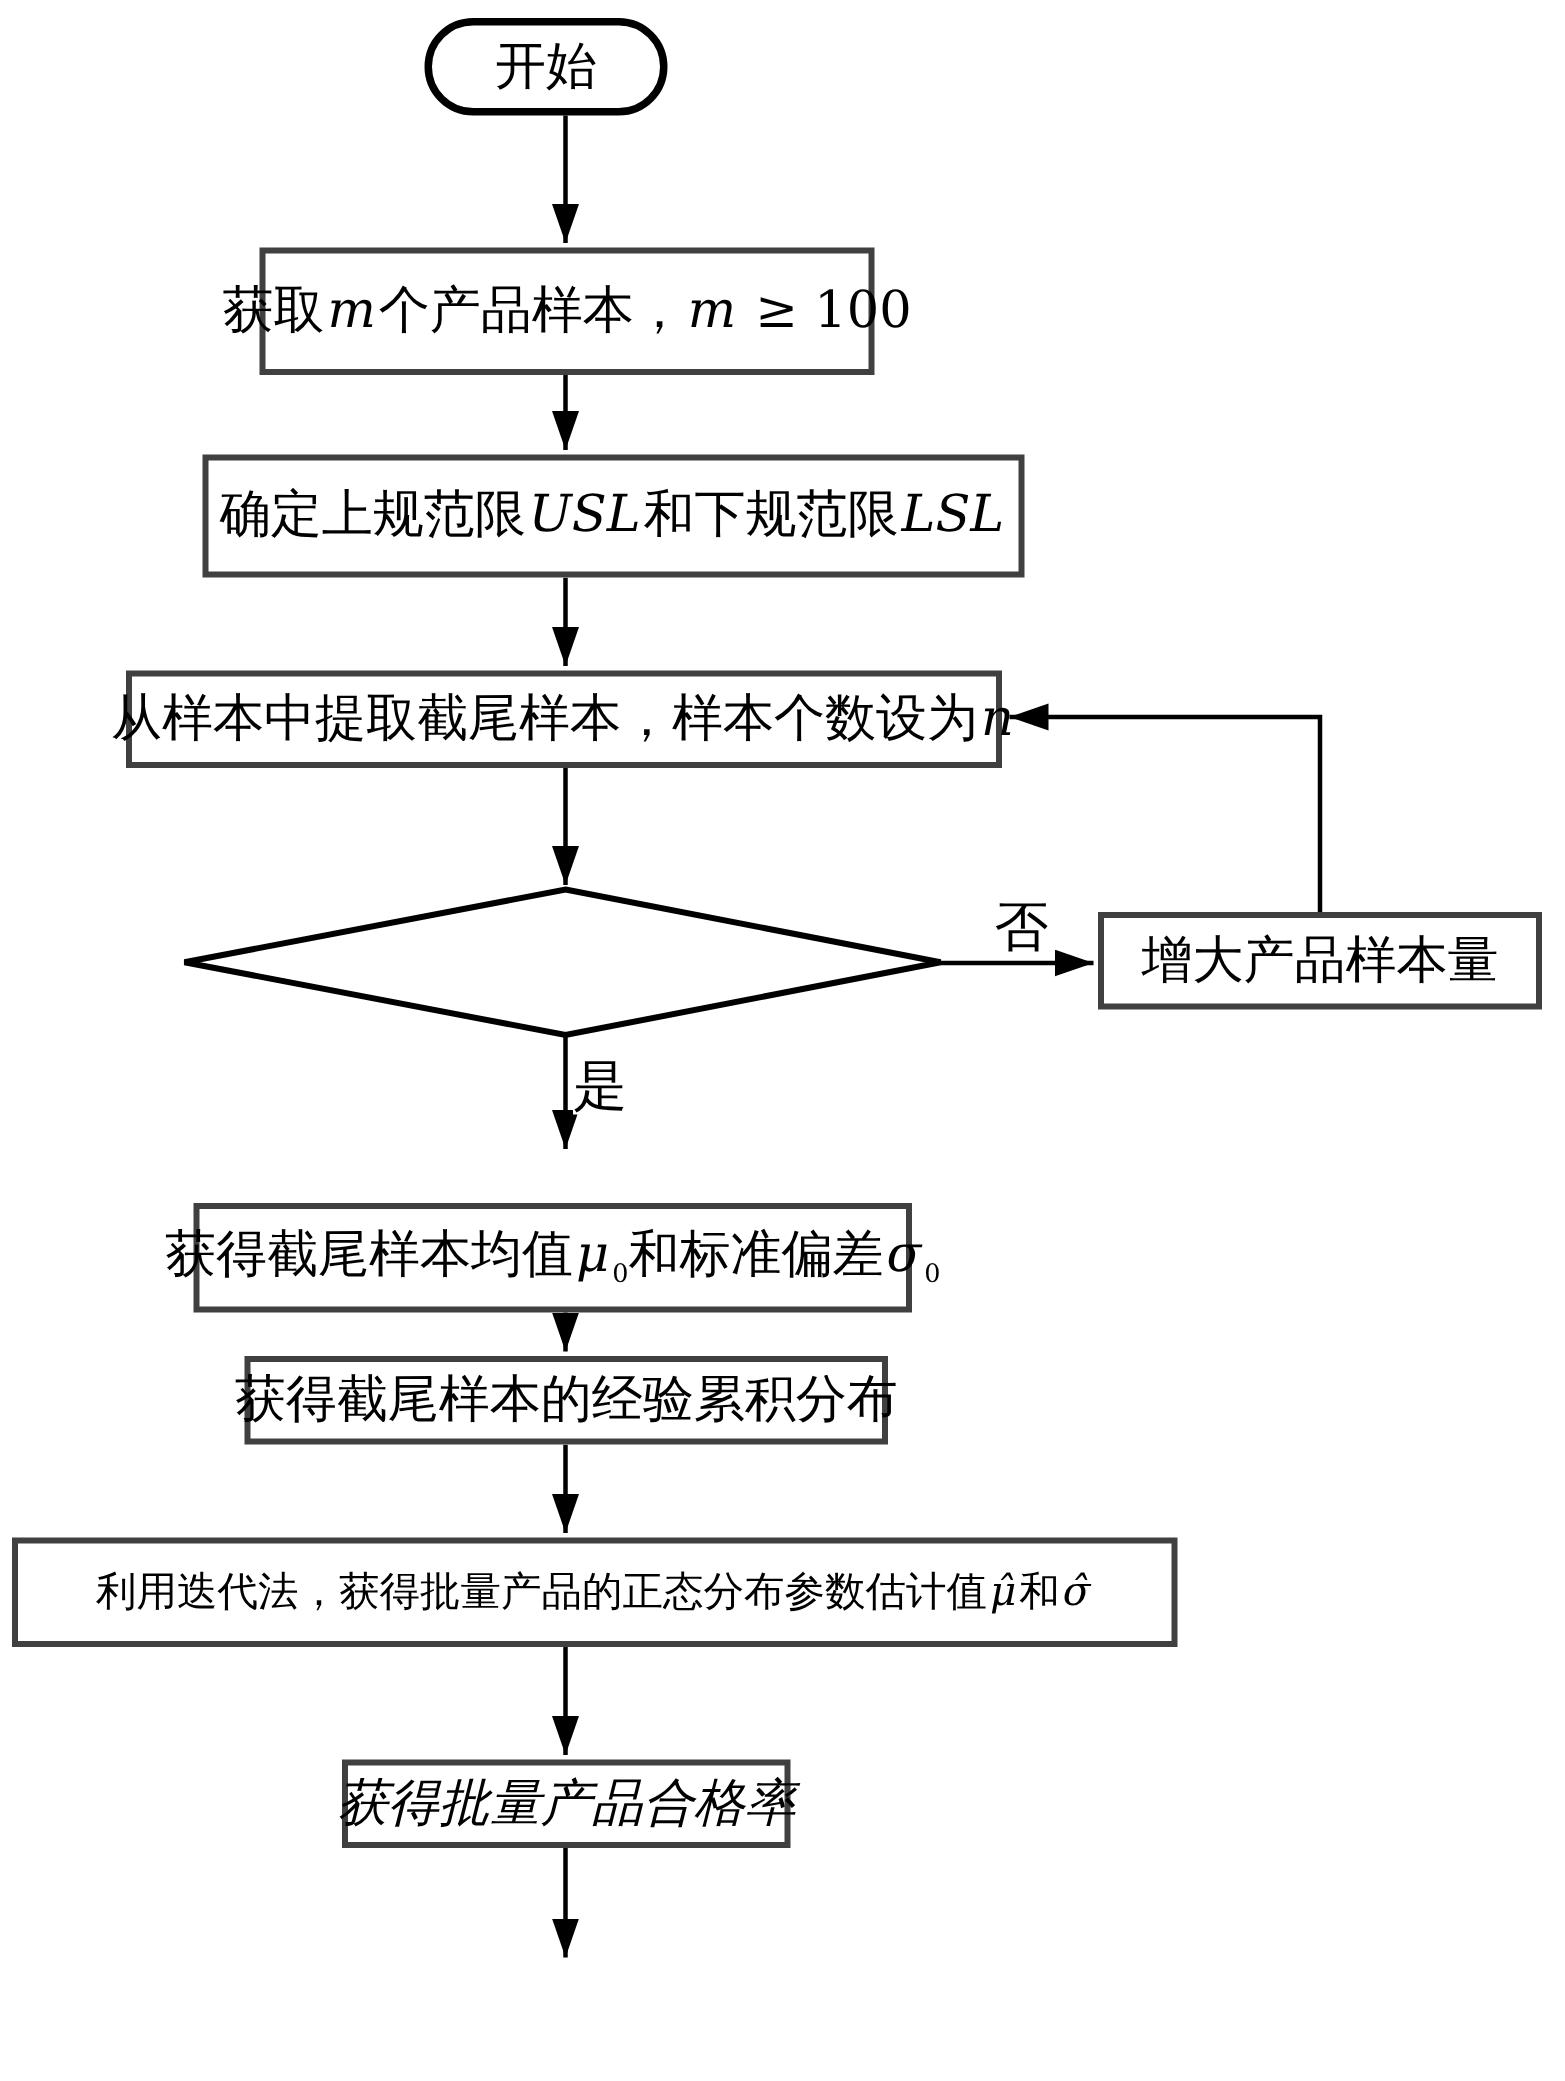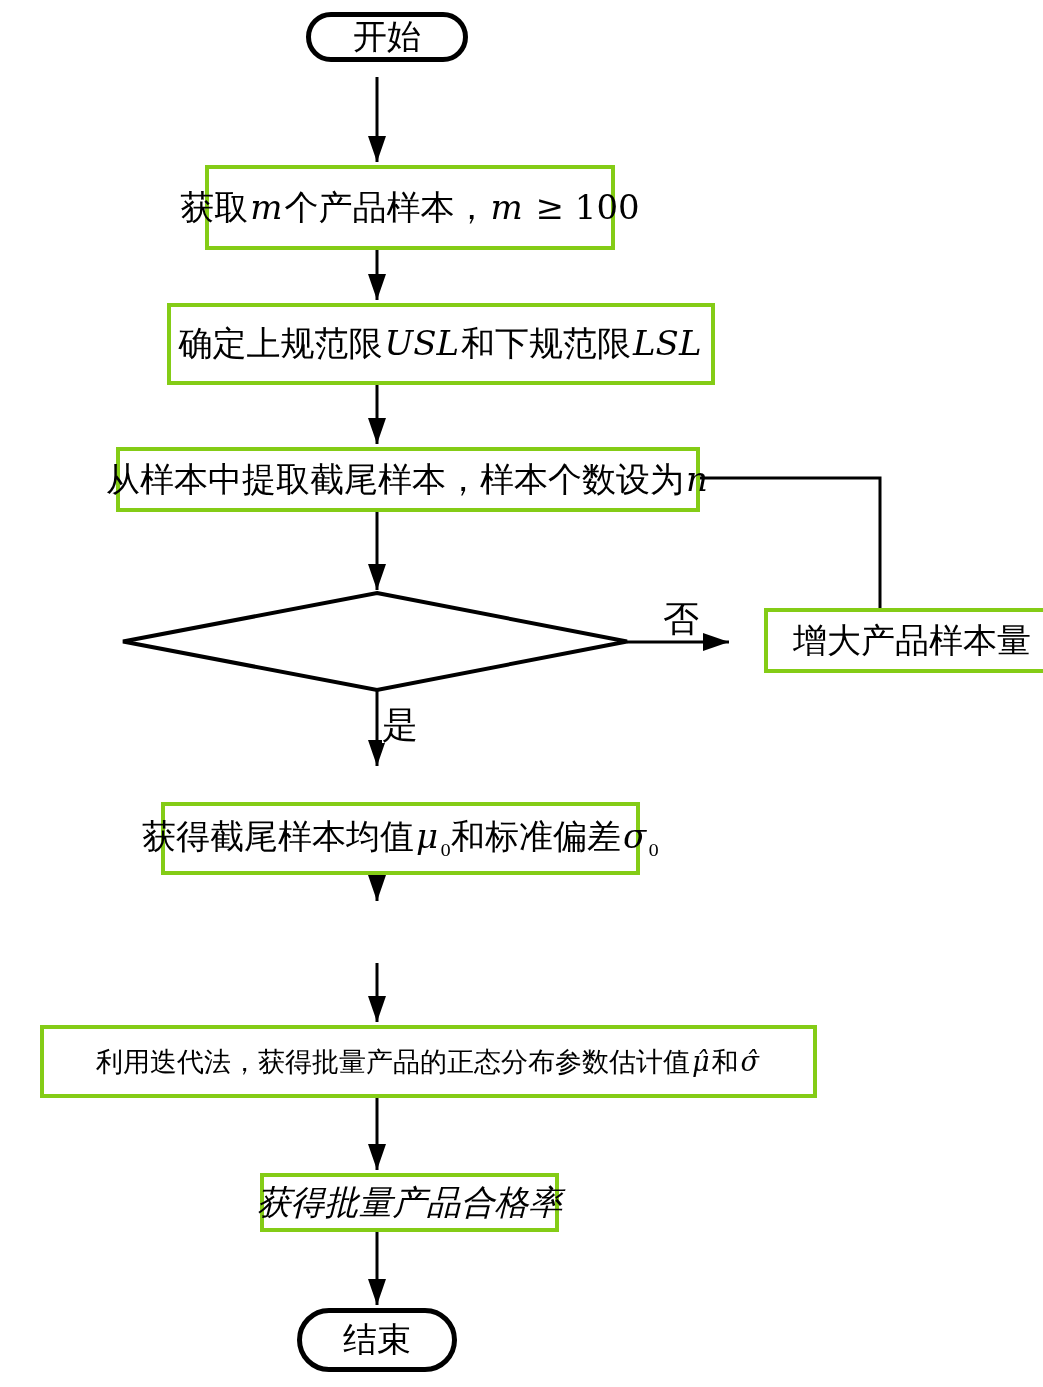--- a/index.html
+++ b/index.html
@@ -16,21 +16,21 @@
     position: absolute;
     box-sizing: border-box;
     display: flex;
     align-items: center;
     justify-content: center;
     white-space: nowrap;
     font-size: 34px;
     line-height: 1.15;
     text-align: center;
   }
-  .rect { border: 4px solid #84cc16; background: #fff; margin-left: 32px; }
+  .rect { border: 4px solid #404040; background: #fff; }
   .terminator { border: 5px solid #000; border-radius: 34px; background: #fff; }
   .diamond-label { background: transparent; }
   .small-fit { font-size: 27px; }
   .it { font-style: italic; padding: 0 2px; }
   .sub { font-size: 0.5em; font-style: normal; vertical-align: -0.45em; }
   .edge-label {
     position: absolute;
     font-size: 36px;
     line-height: 1;
     background: #fff;
@@ -56,21 +56,21 @@
       <path d="M880 608 L880 478 L673 478" marker-end="url(#arrow)"></path>
       <path d="M377 690 L377 766" marker-end="url(#arrow)"></path>
       <path d="M377 842 L377 901" marker-end="url(#arrow)"></path>
       <path d="M377 963 L377 1022" marker-end="url(#arrow)"></path>
       <path d="M377 1098 L377 1170" marker-end="url(#arrow)"></path>
       <path d="M377 1232 L377 1305" marker-end="url(#arrow)"></path>
     </g>
     <polygon points="377,593 627,641.5 377,690 123,641.5" fill="#fff" stroke="#000" stroke-width="4"></polygon>
   </svg>
 
-  <div class="node terminator" style="left:306px; top:12px; width:162px; height:50px;">
+  <div class="node terminator" style="left:283px; top:12px; width:162px; height:65px;">
     <span>开始</span>
   </div>
 
   <div class="node rect" style="left:173px; top:165px; width:410px; height:85px;">
     <span><span>获取</span><span class="it">m</span><span>个产品样本，</span><span class="it">m</span><span> ≥ 100</span></span>
   </div>
 
   <div class="node rect" style="left:135px; top:303px; width:548px; height:82px;">
     <span><span>确定上规范限</span><span class="it">USL</span><span>和下规范限</span><span class="it">LSL</span></span>
   </div>
@@ -85,26 +85,26 @@
   <div class="node rect" style="left:732px; top:608px; width:296px; height:65px;">
     <span>增大产品样本量</span>
   </div>
 
   <div class="edge-label" style="left:382px; top:707px;">是</div>
 
   <div class="node rect" style="left:129px; top:802px; width:479px; height:73px;">
     <span><span>获得截尾样本均值</span><span class="it">μ</span><span class="sub">0</span><span>和标准偏差</span><span class="it">σ</span><span class="sub">0</span></span>
   </div>
 
+  <div class="node rect" style="left:163px; top:904px; width:429px; height:59px;">
+    <span>获得截尾样本的经验累积分布</span>
+  </div>
 
   <div class="node rect small-fit" style="left:8px; top:1025px; width:777px; height:73px;">
     <span><span>利用迭代法，获得批量产品的正态分布参数估计值</span><span class="it">μ̂</span><span>和</span><span class="it">σ̂</span></span>
   </div>
 
   <div class="node rect" style="left:228px; top:1173px; width:299px; height:59px;font-style:italic;">
     <span>获得批量产品合格率</span>
   </div>
 
-  <div class="node terminator" style="left:297px; top:1308px; width:160px; height:64px;">
-    <span>结束</span>
-  </div>
 
 </div>
 
 </body></html>

